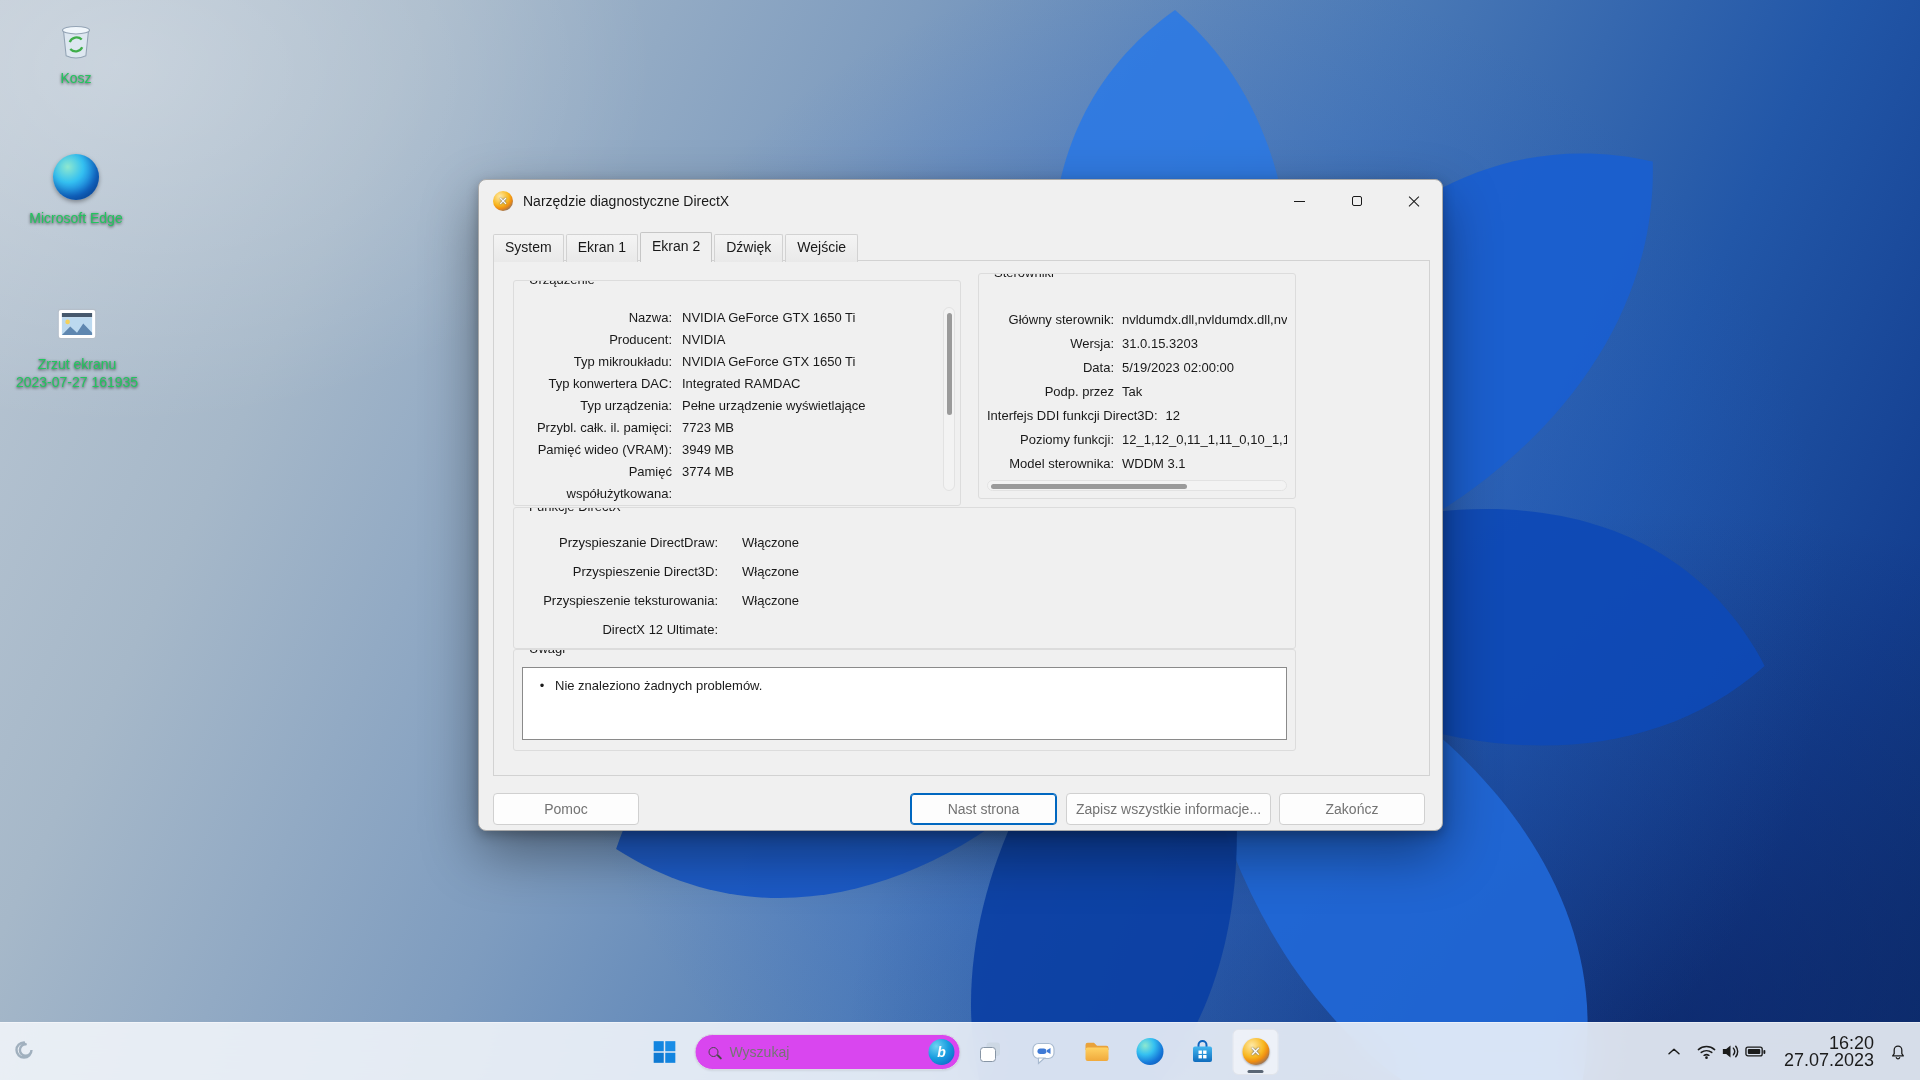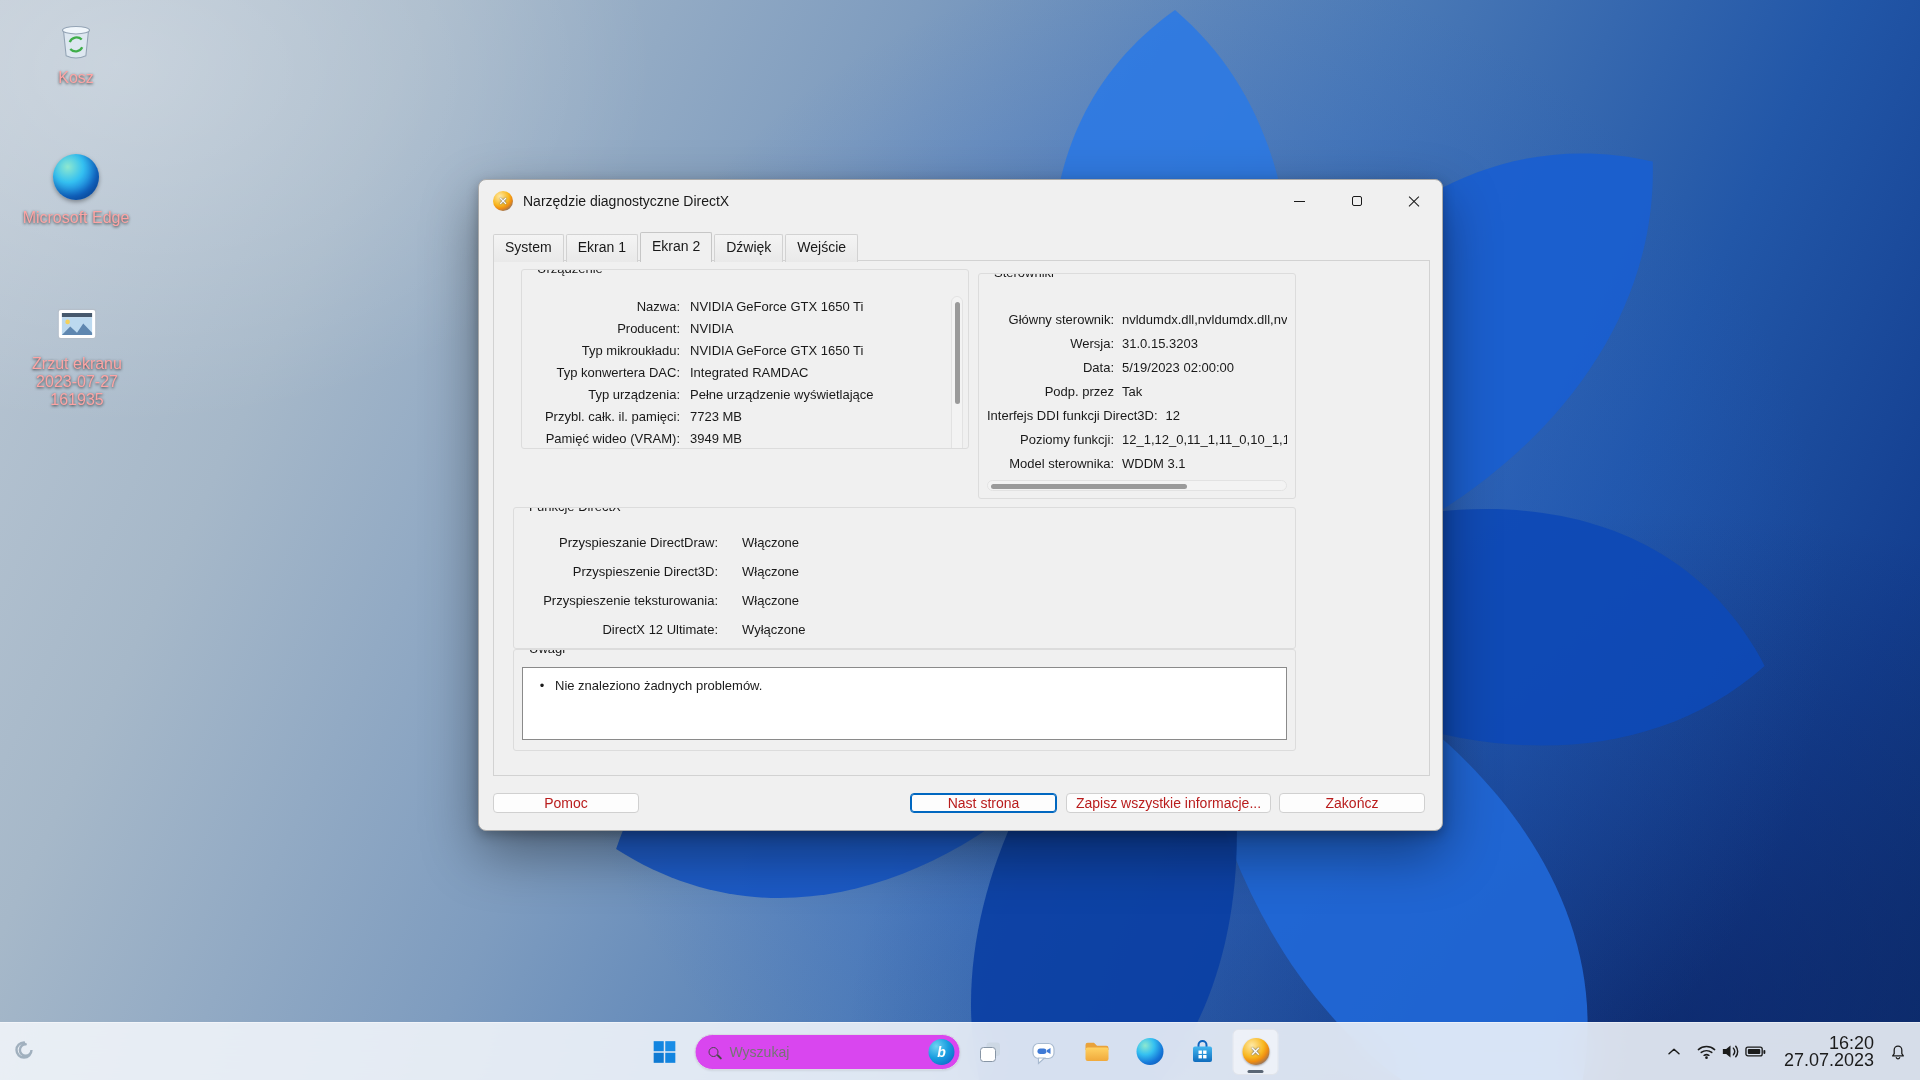--- a/index.html
+++ b/index.html
@@ -9,21 +9,21 @@
   
   .wallpaper { position:absolute; inset:0; z-index:0;
     background:
       radial-gradient(1300px 850px at 86% 96%, rgba(8,26,84,.55), transparent 62%),
       radial-gradient(900px 600px at 6% 6%, rgba(255,255,255,.28), transparent 60%),
       linear-gradient(115deg,#bcc8d4 0%,#a6b8c9 18%,#7e9cbf 38%,#4a79b6 58%,#2257a8 76%,#143f90 90%,#0f3478 100%);
   }
   .wallpaper svg { position:absolute; inset:0; width:100%; height:100%; }
 
   
-  .desktop-icon { position:absolute; width:116px; text-align:center; color:#fca5a5; font-size:16px;
+  .desktop-icon { position:absolute; width:116px; text-align:center; color:#22c55e; font-size:14px;
     line-height:18px; text-shadow:0 1px 3px rgba(0,0,0,.75); z-index:1; cursor:default; }
   .desktop-icon .glyph { width:50px; height:50px; margin:0 auto 5px; position:relative; }
   #icon-kosz { left:18px; top:14px; }
   #icon-edge { left:18px; top:152px; }
   #icon-screenshot { left:12px; top:300px; width:130px; }
   .edge-ball { width:46px; height:46px; border-radius:50%; margin:2px auto 0;
     background: radial-gradient(circle at 32% 28%, #8ee8cf 0%, #35c1f1 34%, #1575d8 66%, #0a4ca0 100%);
     box-shadow: inset -4px -6px 10px rgba(0,30,90,.35), 0 2px 4px rgba(0,0,0,.35); }
 
   
@@ -48,21 +48,21 @@
   .tab-strip { position:absolute; left:14px; top:54px; display:flex; z-index:3; }
   .tab { font-size:14px; padding:4px 11px 5px; margin-right:2px; color:#191919; cursor:default;
     background:linear-gradient(#f4f4f4,#e9e9e9); border:1px solid #d2d2d2; border-bottom:none; border-radius:2px 2px 0 0; }
   .tab.active { background:#f0f0f0; padding-top:5px; padding-bottom:8px; margin-top:-2px; position:relative; border-color:#c6c6c6; }
 
   .tab-page { position:absolute; left:14px; top:80px; width:937px; height:516px;
     background:#f0f0f0; border:1px solid #d2d2d2; z-index:2; }
 
   .groupbox { position:absolute; border:1px solid #dcdcdc; border-radius:3px; overflow:hidden; }
   .gb-title { position:absolute; top:-9px; left:10px; background:#f0f0f0; padding:0 5px; font-size:13px; color:#191919; z-index:1; }
-  #gb-device   { left:19px;  top:8px;  width:448px; height:180px;margin-left:8px; }
+  #gb-device   { left:19px;  top:19px;  width:448px; height:226px; }
   #gb-drivers  { left:484px; top:12px;  width:318px; height:226px; }
   #gb-features { left:19px;  top:246px; width:783px; height:142px; }
   #gb-notes    { left:19px;  top:388px; width:783px; height:102px; }
 
   .f-label { color:#191919; } .f-value { color:#191919; }
   .dev-rows { padding:26px 24px 6px 8px; }
   .dev-row { display:grid; grid-template-columns:150px 1fr; column-gap:10px; line-height:22px; }
   .dev-row .f-label { text-align:right; }
   .drv-rows { padding:34px 8px 8px 8px; }
   .drv-row { display:flex; white-space:nowrap; overflow:hidden; line-height:24px; }
@@ -73,21 +73,21 @@
 
   .vscrollbar { position:absolute; right:5px; top:26px; width:12px; height:184px; background:#f3f3f3; border:1px solid #e2e2e2; border-radius:6px; }
   .vscrollbar .thumb { position:absolute; left:3px; top:5px; width:5px; height:102px; background:#9a9a9a; border-radius:3px; }
   .hscrollbar { position:absolute; left:8px; bottom:7px; height:11px; width:300px; background:#f3f3f3; border:1px solid #e2e2e2; border-radius:6px; }
   .hscrollbar .thumb { position:absolute; top:2.5px; left:3px; height:5px; width:196px; background:#9a9a9a; border-radius:3px; }
 
   .notes-box { position:absolute; left:8px; right:8px; top:17px; bottom:10px; background:#fff; border:1px solid #8a8a8a; padding:8px 6px; }
   .note-row { display:flex; line-height:19px; }
   .note-bullet { width:26px; text-align:center; flex:none; }
 
-  .dlg-btn { position:absolute; top:613px; height:20px; font-size:14px; color:#b91c1c; cursor:default;
+  .dlg-btn { position:absolute; top:613px; height:32px; font-size:14px; color:#737373; cursor:default;
     background:#fdfdfd; border:1px solid #d0d0d0; border-radius:4px;
     display:flex; align-items:center; justify-content:center; font-family:inherit; }
   #btn-help { left:14px;  width:146px; }
   #btn-next { left:431px; width:147px; border:1px solid #0067c0; box-shadow:0 0 0 1px #0067c0 inset; }
   #btn-save { left:587px; width:205px; }
   #btn-exit { left:800px; width:146px; }
 
   
   .taskbar { position:absolute; left:0; right:0; bottom:0; height:58px; z-index:4;
     background:rgba(242,246,250,.88); backdrop-filter:blur(22px); border-top:1px solid rgba(255,255,255,.45); }
@@ -348,21 +348,20 @@
             <span class="f-value">Włączone</span>
           </div>
 
           <div class="feat-row">
             <span class="f-label">Przyspieszenie teksturowania:</span>
             <span class="f-value">Włączone</span>
           </div>
 
           <div class="feat-row">
             <span class="f-label">DirectX 12 Ultimate:</span>
-            <span class="f-value">Wyłączone</span>
           </div>
         </div>
     </div>
 
     <div class="groupbox" id="gb-notes">
       <span class="gb-title">Uwagi</span>
       <div class="notes-box">
 
           <div class="note-row">
             <span class="note-bullet">•</span>

